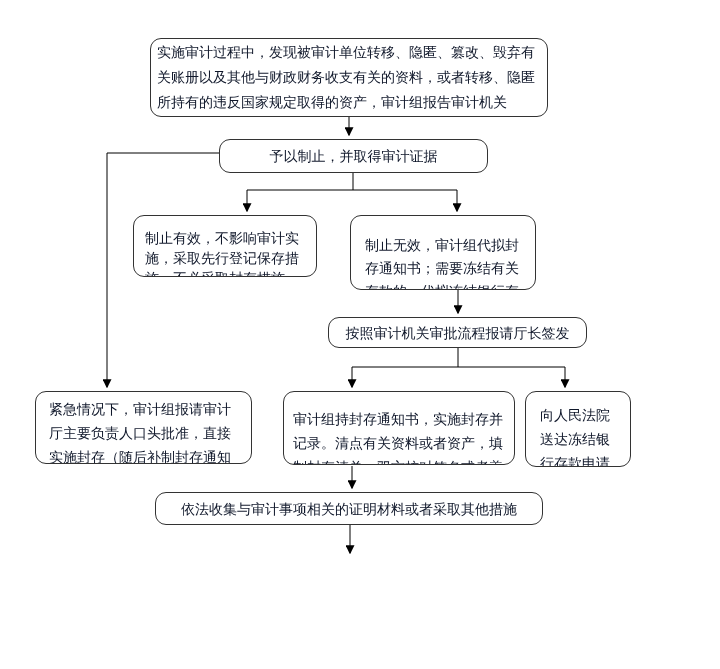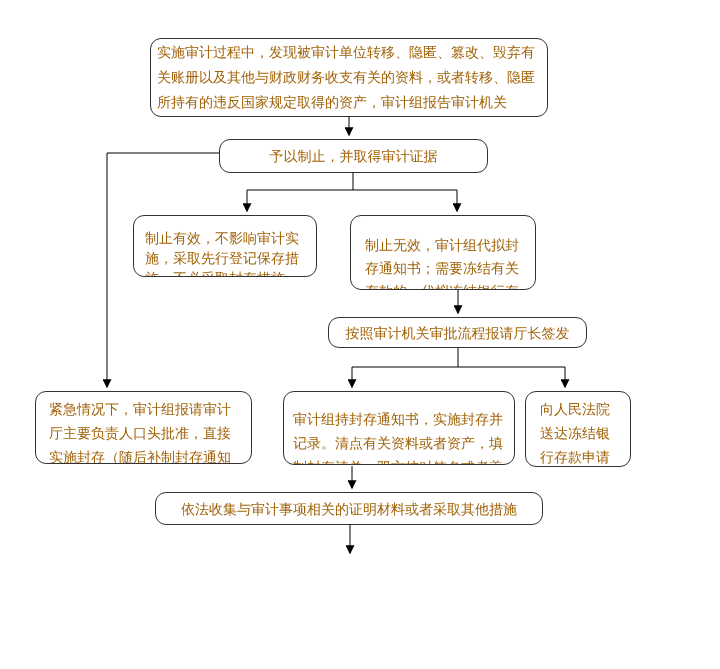--- a/index.html
+++ b/index.html
@@ -6,21 +6,21 @@
     margin: 0;
     padding: 0;
     background: #ffffff;
   }
   #canvas {
     position: relative;
     width: 720px;
     height: 669px;
     background: #ffffff;
     font-family: "DejaVu Sans", sans-serif;
-    color: #a16207;
+    color: #0f172a;
     overflow: hidden;
   }
   #connectors {
     position: absolute;
     left: 0;
     top: 0;
     width: 720px;
     height: 669px;
   }
   .node {
@@ -42,21 +42,21 @@
     text-align: center;
     white-space: nowrap;
   }
   #node-report        { left:150px; top:38px;  width:398px; height:79px; padding:1px 6px;  line-height:25px; }
   #node-stop          { left:219px; top:139px; width:269px; height:34px; }
   #node-stop-effective{ left:133px; top:215px; width:184px; height:62px; padding:12px 11px; line-height:20px; }
   #node-stop-ineffective{ left:350px; top:215px; width:186px; height:75px; padding:18px 14px; line-height:23px; }
   #node-approval      { left:328px; top:317px; width:259px; height:31px; }
   #node-urgent        { left:35px;  top:391px; width:217px; height:73px; padding:5px 13px 0 13px; }
   #node-seal          { left:283px; top:391px; width:232px; height:74px; padding:15px 9px 0 9px; }
-  #node-court         { left:525px; top:391px; width:106px; height:76px; padding:5px 14px 0 14px; }
+  #node-court         { left:525px; top:391px; width:106px; height:76px; padding:11px 14px 0 14px; }
   #node-evidence      { left:155px; top:492px; width:388px; height:33px; }
   #node-unseal        { left:240px; top:557px; width:222px; height:31px; }
 </style>
 </head>
 <body>
 
 <div id="canvas">
 
   <svg id="connectors" viewBox="0 0 720 669" xmlns="http://www.w3.org/2000/svg">
     <defs>

